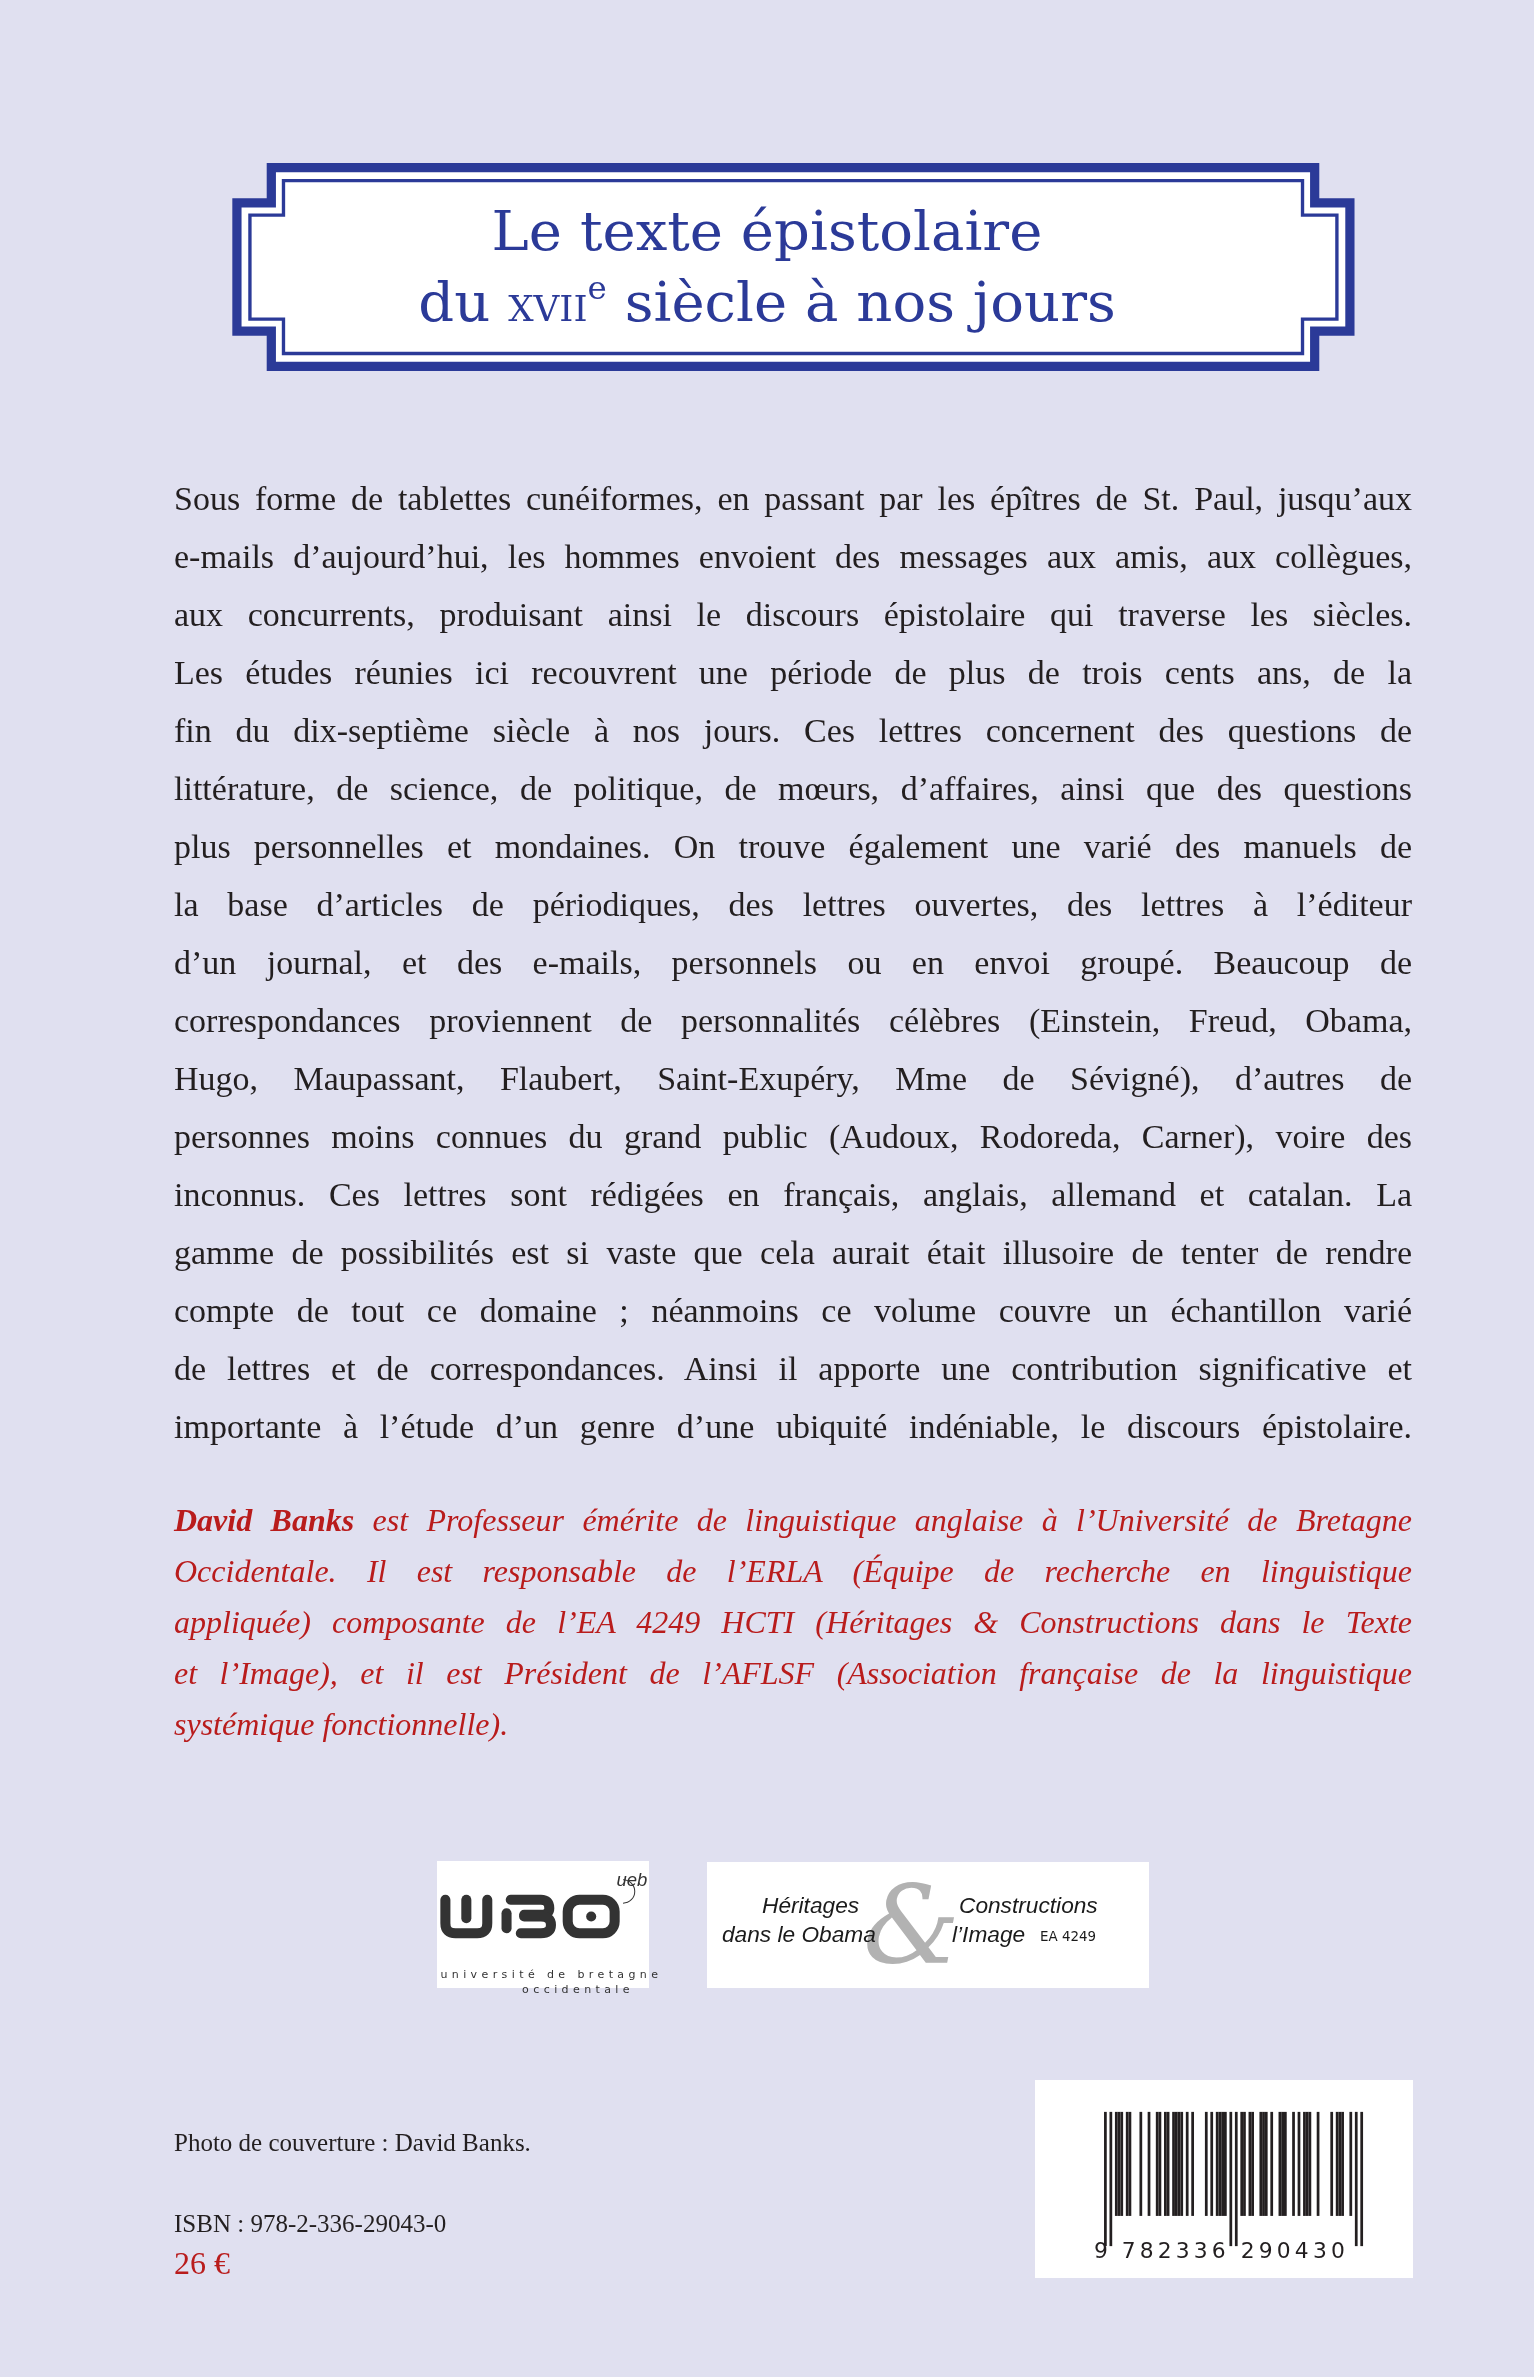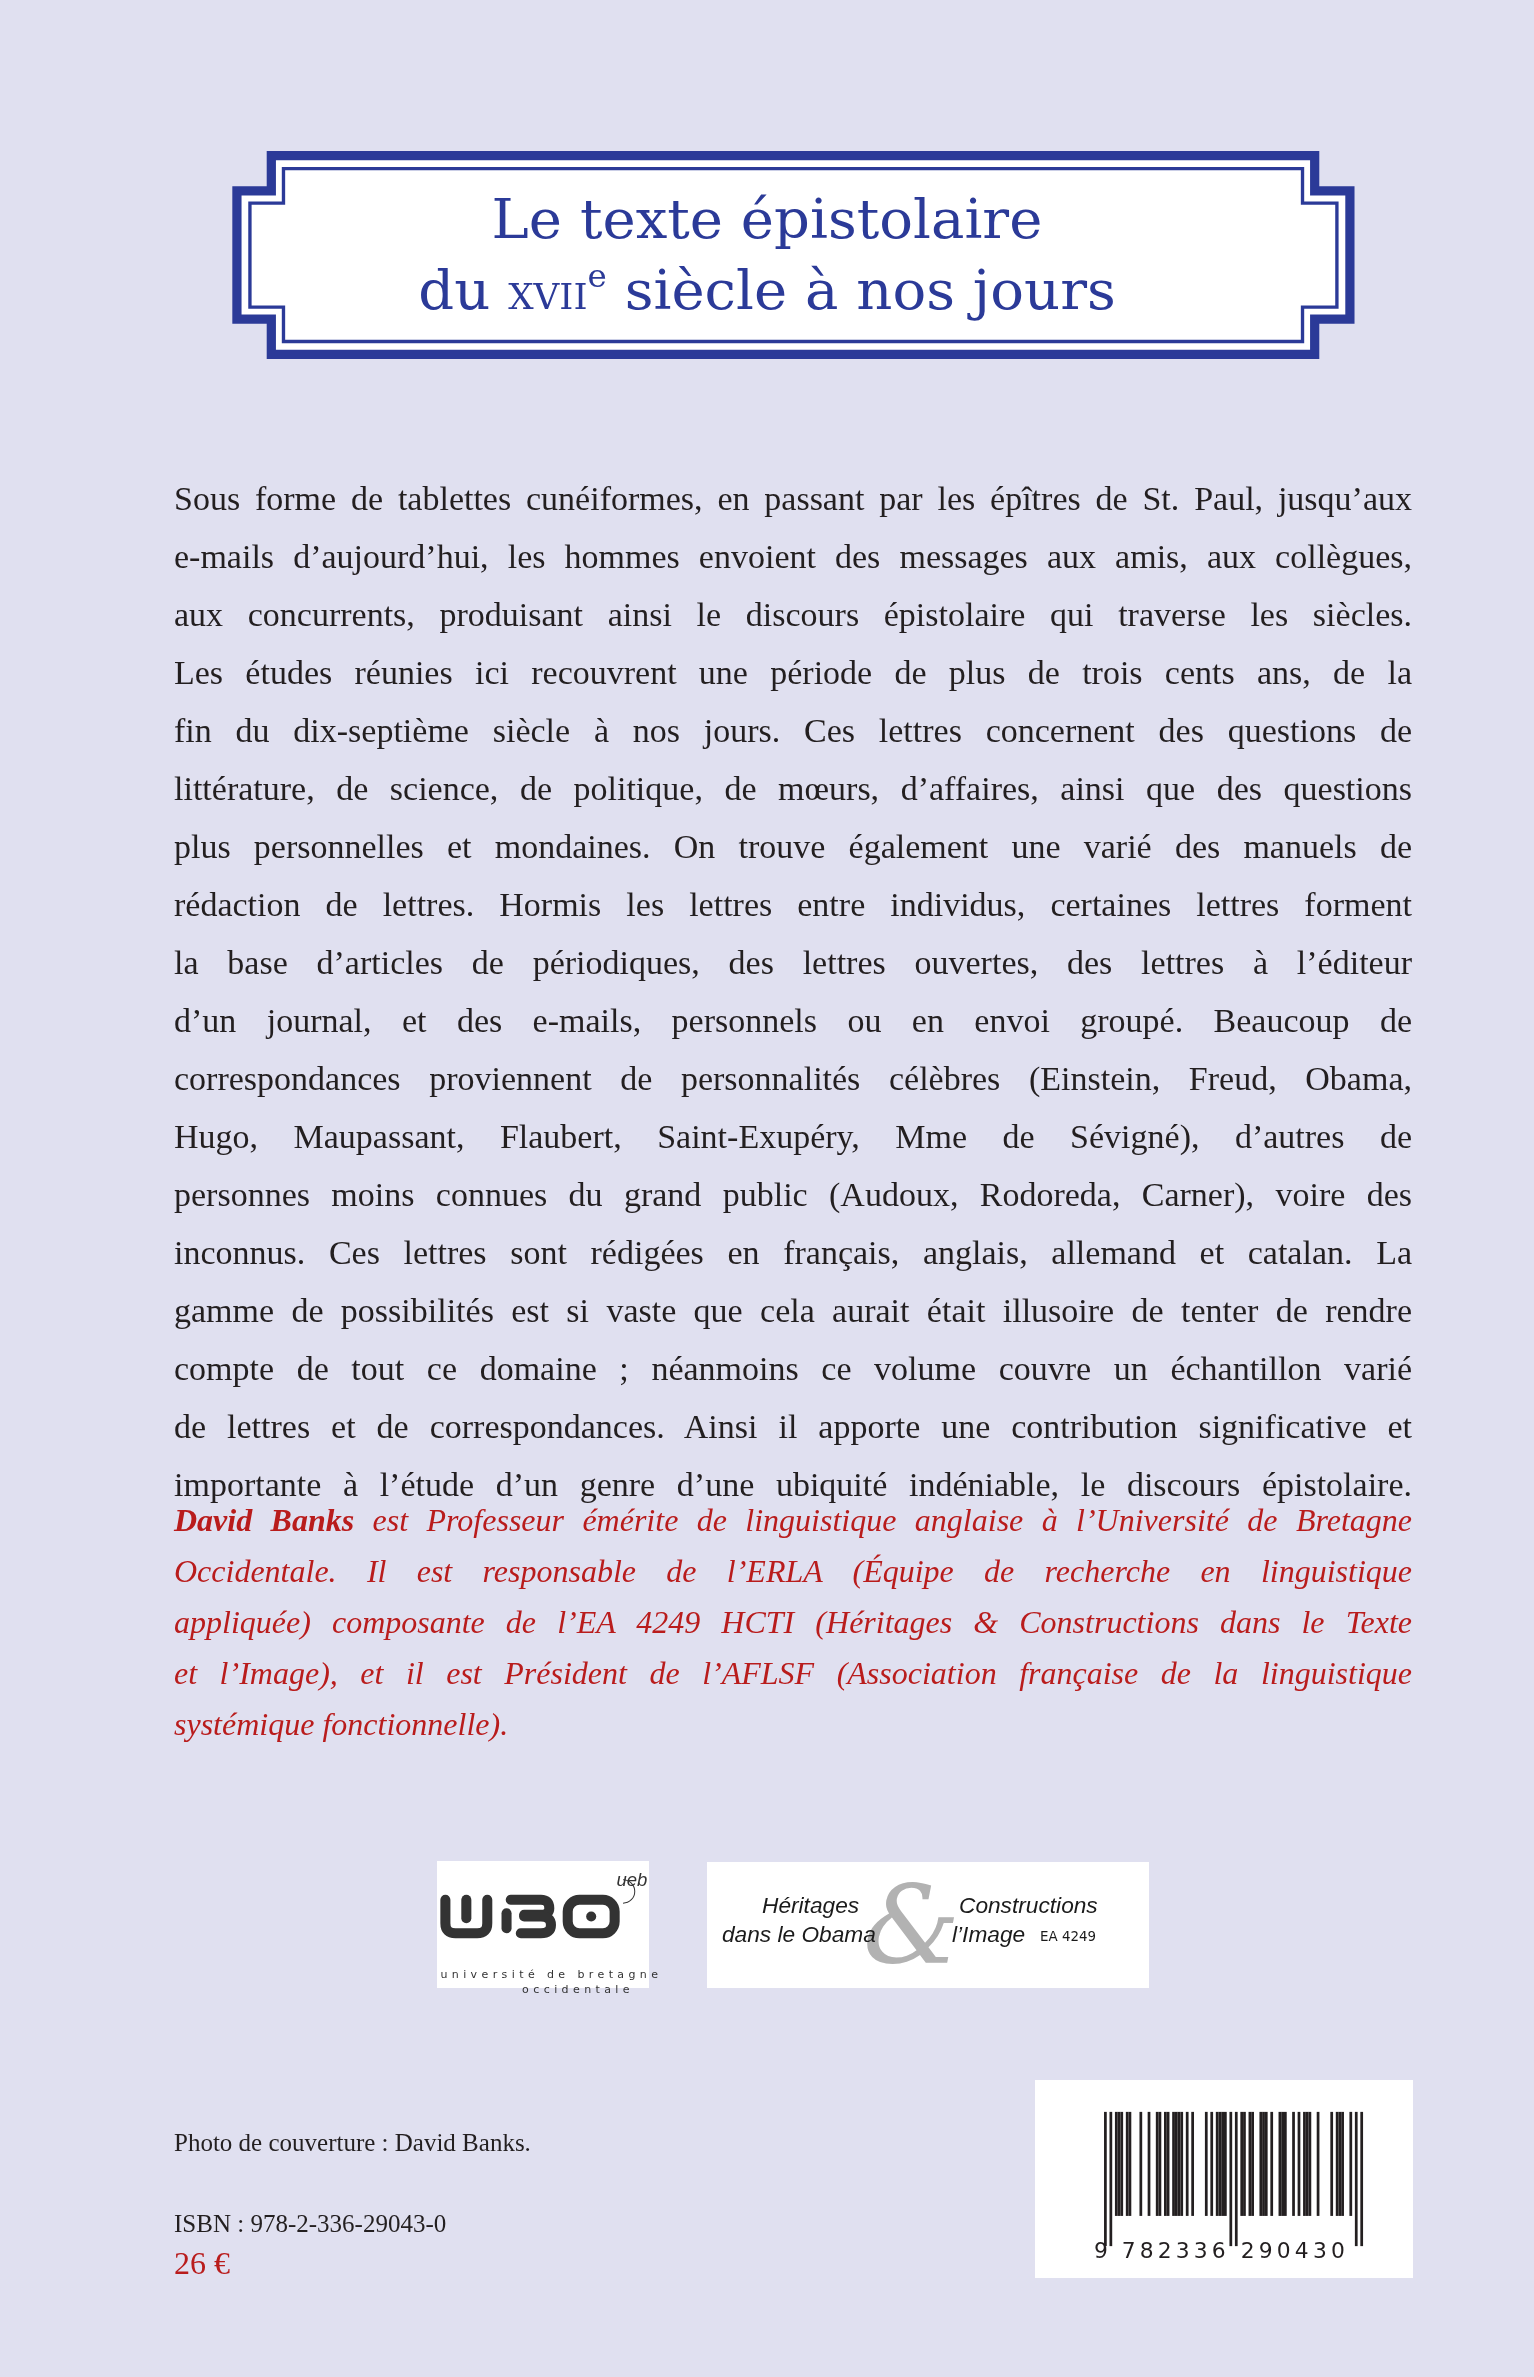--- a/index.html
+++ b/index.html
@@ -8,21 +8,21 @@
     background: #E0E0F0;
     position: relative;
     overflow: hidden;
     font-family: "Liberation Serif", "DejaVu Serif", serif;
     color: #231F20;
   }
 
   
   #title-frame {
     position: absolute;
-    left: 0; top: 0;
+    left: 0; top: 12px;
     width: 1534px; height: 386px;
   }
   #title-frame svg { position: absolute; left: 0; top: 0; }
   .title-text {
     position: absolute;
     left: 0; width: 1534px;
     text-align: center;
     color: #2B3A98;
     font-family: "DejaVu Serif", "Liberation Serif", serif;
     font-weight: normal;
@@ -159,21 +159,20 @@
 </div>
 
 <div id="description">
   <span class="line">Sous forme de tablettes cunéiformes, en passant par les épîtres de St. Paul, jusqu’aux</span>
   <span class="line">e-mails d’aujourd’hui, les hommes envoient des messages aux amis, aux collègues,</span>
   <span class="line">aux concurrents, produisant ainsi le discours épistolaire qui traverse les siècles.</span>
   <span class="line">Les études réunies ici recouvrent une période de plus de trois cents ans, de la</span>
   <span class="line">fin du dix-septième siècle à nos jours. Ces lettres concernent des questions de</span>
   <span class="line">littérature, de science, de politique, de mœurs, d’affaires, ainsi que des questions</span>
   <span class="line">plus personnelles et mondaines. On trouve également une varié des manuels de</span>
-  <span class="line">rédaction de lettres. Hormis les lettres entre individus, certaines lettres forment</span>
   <span class="line">la base d’articles de périodiques, des lettres ouvertes, des lettres à l’éditeur</span>
   <span class="line">d’un journal, et des e-mails, personnels ou en envoi groupé. Beaucoup de</span>
   <span class="line">correspondances proviennent de personnalités célèbres (Einstein, Freud, Obama,</span>
   <span class="line">Hugo, Maupassant, Flaubert, Saint-Exupéry, Mme de Sévigné), d’autres de</span>
   <span class="line">personnes moins connues du grand public (Audoux, Rodoreda, Carner), voire des</span>
   <span class="line">inconnus. Ces lettres sont rédigées en français, anglais, allemand et catalan. La</span>
   <span class="line">gamme de possibilités est si vaste que cela aurait était illusoire de tenter de rendre</span>
   <span class="line">compte de tout ce domaine ; néanmoins ce volume couvre un échantillon varié</span>
   <span class="line">de lettres et de correspondances. Ainsi il apporte une contribution significative et</span>
   <span class="line last">importante à l’étude d’un genre d’une ubiquité indéniable, le discours épistolaire.</span>

